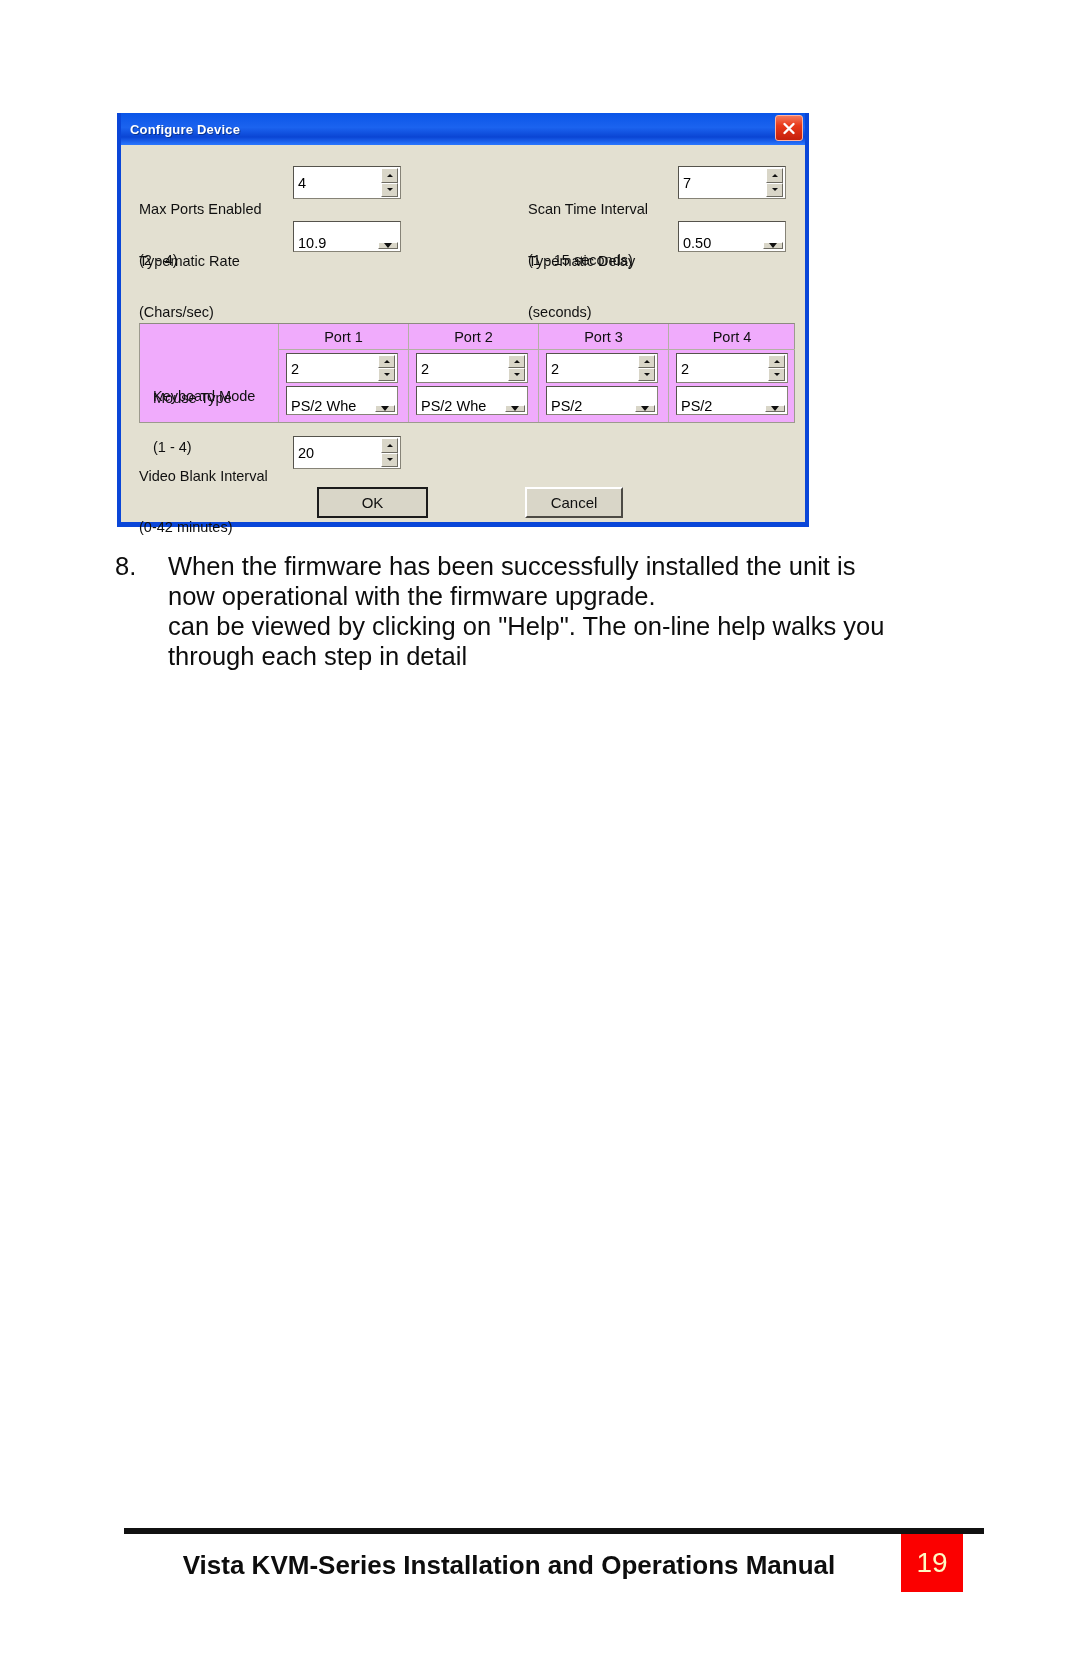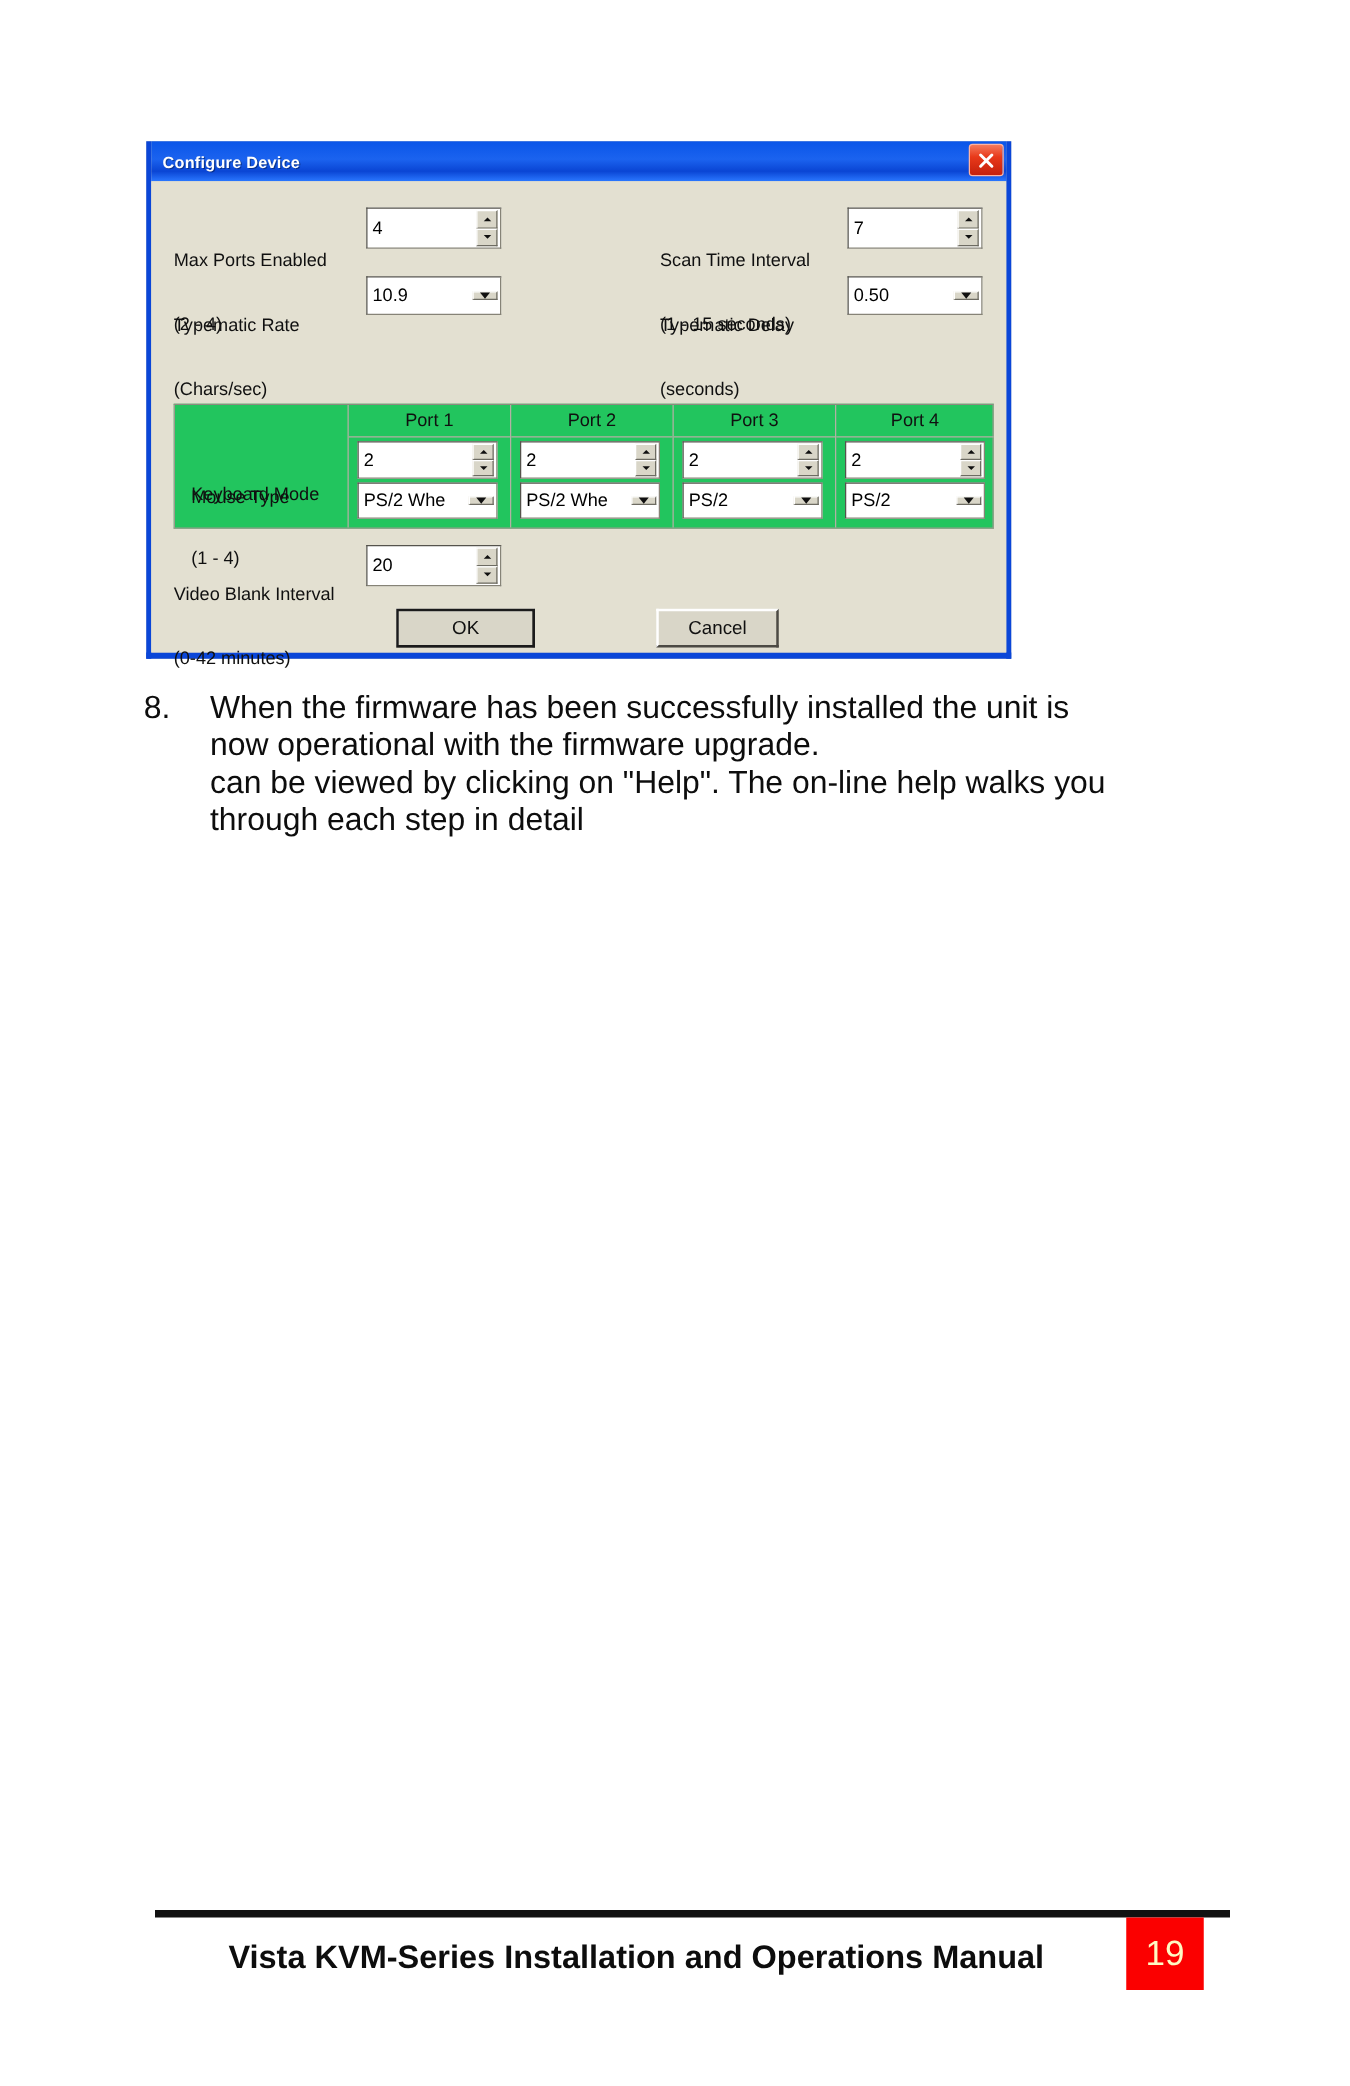--- a/index.html
+++ b/index.html
@@ -129,21 +129,21 @@
 
   
   .combo {
     position: absolute;
     background: #ffffff;
     border: 1px solid #868377;
     border-top-color: #55534c;
     border-left-color: #55534c;
     box-sizing: border-box;
     display: flex;
-    align-items: center;
+    align-items: flex-end;
     gap: 15px;
   }
   .combo .val {
     flex: 1;
     font-size: 14.5px;
     color: #000;
     padding-left: 4px;
     display: flex;
     align-items: center;
     overflow: hidden;
@@ -171,21 +171,21 @@
   
   .ports-group {
     position: absolute;
     left: 18px;
     top: 178px;
     width: 656px;
     height: 100px;
     border: 1px solid #9c9a8e;
     border-top-color: #8d8b80;
     box-sizing: border-box;
-    background: #22c55e;
+    background: #f0abfc;
   }
   .port-col-line {
     position: absolute;
     top: 0;
     width: 1px;
     height: 100%;
     background: #b3b0a4;
   }
   .port-head {
     position: absolute;

